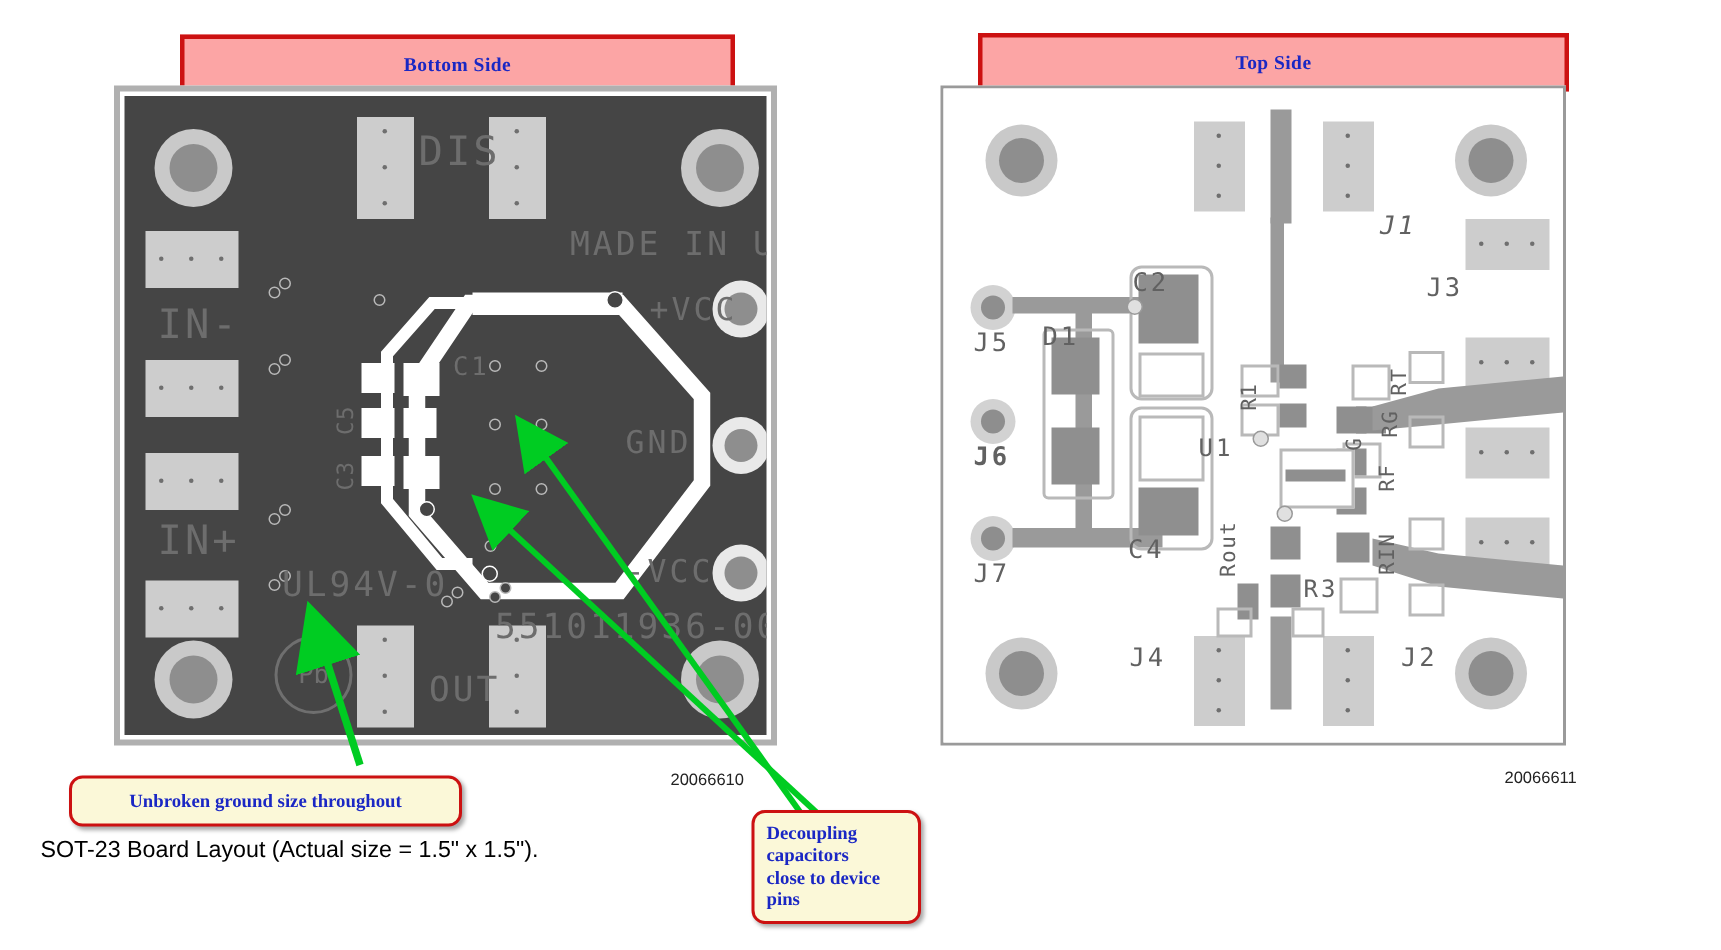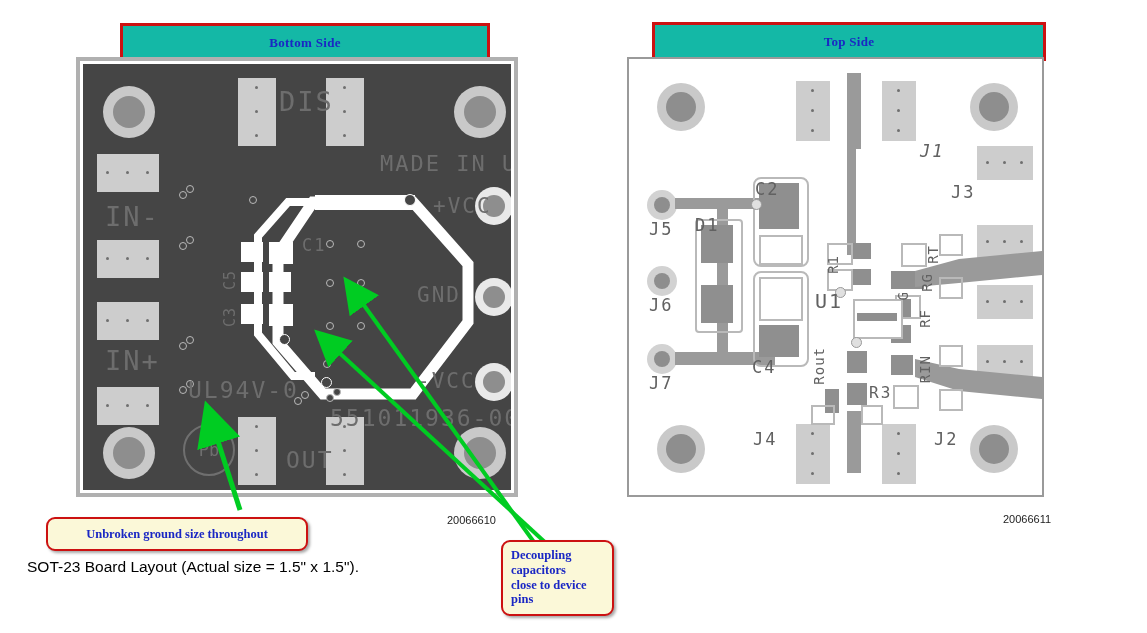--- a/index.html
+++ b/index.html
@@ -5,21 +5,21 @@
   html,body{margin:0;padding:0;}
   body{
     width:1147px;height:633px;background:#ffffff;
     font-family:"Liberation Sans",sans-serif;
     position:relative;overflow:hidden;
   }
   .stage{position:absolute;left:0;top:0;width:1147px;height:633px;}
 
   
   .banner{
-    position:absolute;border:3px solid #cc1111;background:#14b8a6;
+    position:absolute;border:3px solid #cc1111;background:#fca5a5;
     display:flex;align-items:center;justify-content:center;
   }
   .banner span{
     color:#1a27c4;font-weight:bold;font-size:13px;
     font-family:"Liberation Serif",serif;letter-spacing:.3px;
   }
   #banner-bottom{left:120px;top:23px;width:364px;height:33px;}
   #banner-top{left:652px;top:22px;width:388px;height:33px;}
 
   
@@ -328,26 +328,26 @@
       <div class="gbox" style="left:310px;top:286px;width:20px;height:18px;"></div>
       <div class="gbox" style="left:310px;top:330px;width:20px;height:18px;"></div>
       <div class="gbox" style="left:182px;top:346px;width:20px;height:16px;"></div>
       <div class="gbox" style="left:232px;top:346px;width:18px;height:16px;"></div>
 
       <div class="silk lite" style="left:291px;top:82px;font-size:17px;font-style:italic;">J1</div>
       <div class="silk lite" style="left:322px;top:123px;font-size:17px;">J3</div>
       <div class="silk lite" style="left:305px;top:370px;font-size:17px;">J2</div>
       <div class="silk lite" style="left:124px;top:370px;font-size:17px;">J4</div>
       <div class="silk lite" style="left:20px;top:160px;font-size:17px;">J5</div>
-      <div class="silk lite" style="left:20px;top:236px;font-size:17px;">J6</div>
+      <div class="silk lite" style="left:20px;top:236px;font-size:17px;font-weight:bold;">J6</div>
       <div class="silk lite" style="left:20px;top:314px;font-size:17px;">J7</div>
       <div class="silk lite" style="left:126px;top:120px;font-size:17px;">C2</div>
       <div class="silk lite" style="left:123px;top:298px;font-size:17px;">C4</div>
       <div class="silk lite" style="left:66px;top:156px;font-size:17px;">D1</div>
-      <div class="silk lite" style="left:186px;top:230px;font-size:20px;">U1</div>
+      <div class="silk lite" style="left:170px;top:230px;font-size:16px;">U1</div>
       <div class="silk lite vtext" style="left:196px;top:196px;font-size:14px;">R1</div>
       <div class="silk lite" style="left:240px;top:324px;font-size:16px;">R3</div>
       <div class="silk lite vtext" style="left:296px;top:186px;font-size:14px;">RT</div>
       <div class="silk lite vtext" style="left:290px;top:214px;font-size:14px;">RG</div>
       <div class="silk lite vtext" style="left:288px;top:250px;font-size:14px;">RF</div>
       <div class="silk lite vtext" style="left:288px;top:296px;font-size:14px;">RIN</div>
       <div class="silk lite vtext" style="left:182px;top:288px;font-size:14px;">Rout</div>
       <div class="silk lite vtext" style="left:266px;top:232px;font-size:14px;">G</div>
     </div>
   </div>

